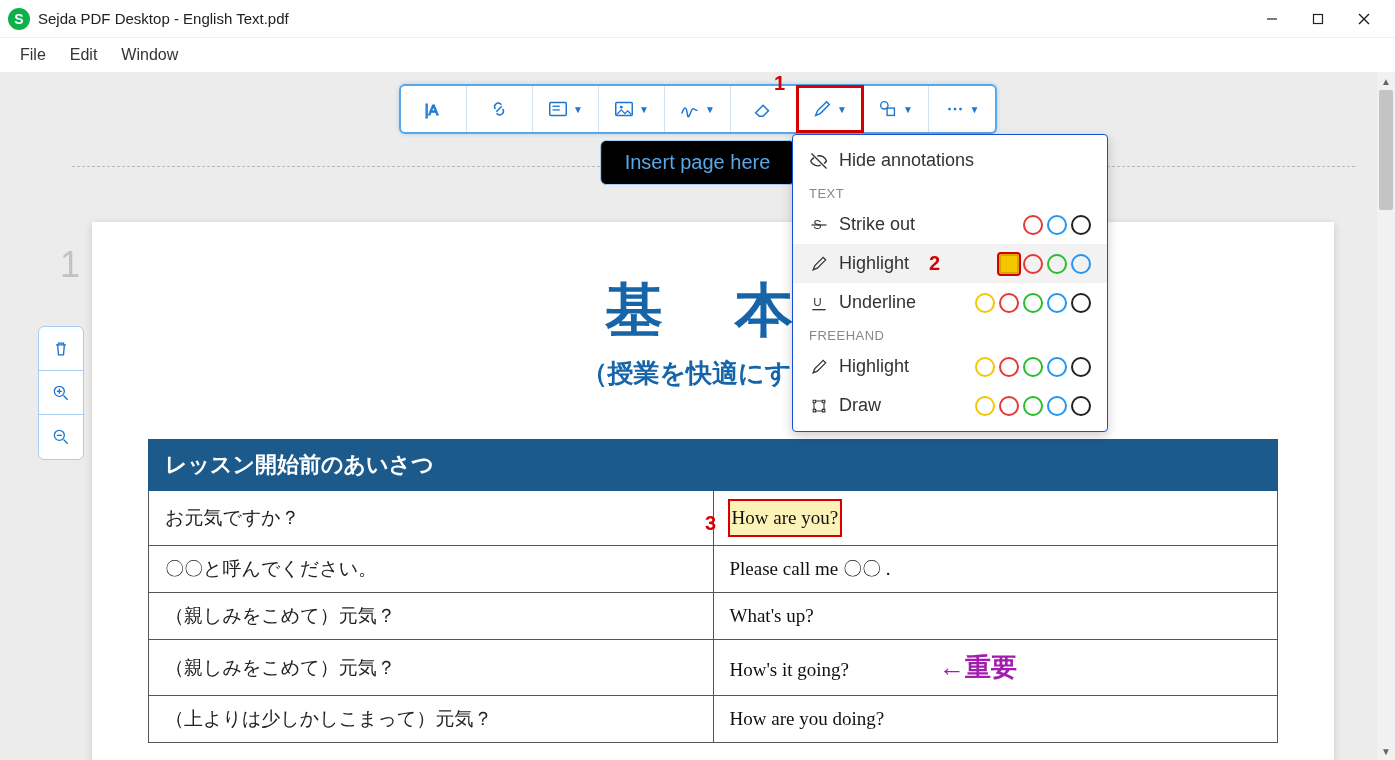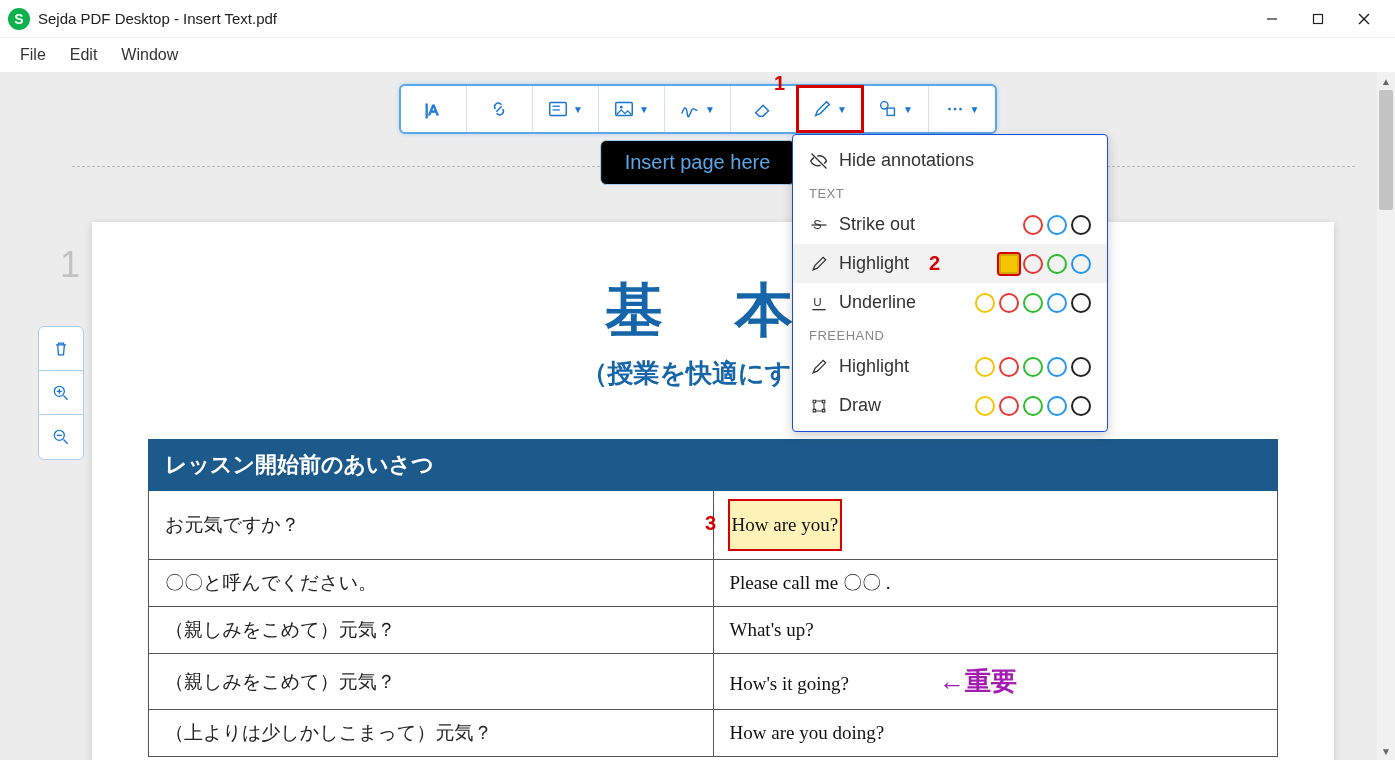--- a/index.html
+++ b/index.html
@@ -59,36 +59,36 @@
   
   .doc-title { text-align: center; font-size: 58px; font-weight: bold; color: #1565a8; letter-spacing: 28px; filter: blur(0.3px); }
   .doc-subtitle { text-align: center; font-size: 26px; font-weight: bold; color: #1565a8; margin-top: 6px; }
   
   .tbl { width: 1130px; margin: 48px auto 0; border-collapse: collapse; }
   .tbl .hdr td { background: #1d5a8c; color: #fff; font-weight: bold; font-size: 22px; padding: 10px 16px; border: 1px solid #1d5a8c; }
   .tbl .row td { border: 1px solid #555; padding: 10px 16px; font-size: 19px; color: #222; }
   .tbl .row td:first-child { width: 50%; font-family: "Meiryo", sans-serif; }
   .tbl .row td:nth-child(2) { font-family: Georgia, serif; color: #111; position: relative; }
   
-  .hl-box { display: inline-block; background: #fdf3b8; outline: 2px solid #d70000; padding: 13px 2px; }
+  .hl-box { display: inline-block; background: #fdf3b8; outline: 2px solid #d70000; padding: 6px 2px; }
   
   .red-note { color: #a21caf; font-size: 26px; font-weight: bold; margin-left: 90px; font-family: "Meiryo", sans-serif; }
   
   
   .scroll { position: absolute; right: 0; top: 0; bottom: 0; width: 18px; background: #f1f1f1; z-index: 1; }
   .scroll .up, .scroll .down { height: 18px; display: flex; align-items: center; justify-content: center; color: #666; font-size: 10px; }
   .scroll .down { position: absolute; bottom: 0; width: 100%; }
   .scroll .thumb { position: absolute; top: 18px; left: 2px; right: 2px; height: 120px; background: #c4c4c4; border-radius: 2px; }
 </style>
 </head>
 <body>
 
 <div class="titlebar">
   <div class="app-icon">S</div>
-  <div class="title">Sejda PDF Desktop - Insert Text.pdf</div>
+  <div class="title">Sejda PDF Desktop - English Text.pdf</div>
   <div class="win-controls">
     <div class="win-btn">
         <svg viewBox="0 0 12 12">
           <line x1="1" y1="6" x2="11" y2="6" stroke="#222" stroke-width="1.2"></line>
         </svg>
       </div>
     <div class="win-btn">
         <svg viewBox="0 0 12 12">
           <rect x="1.5" y="1.5" width="9" height="9" fill="none" stroke="#222" stroke-width="1.2"></rect>
         </svg>

